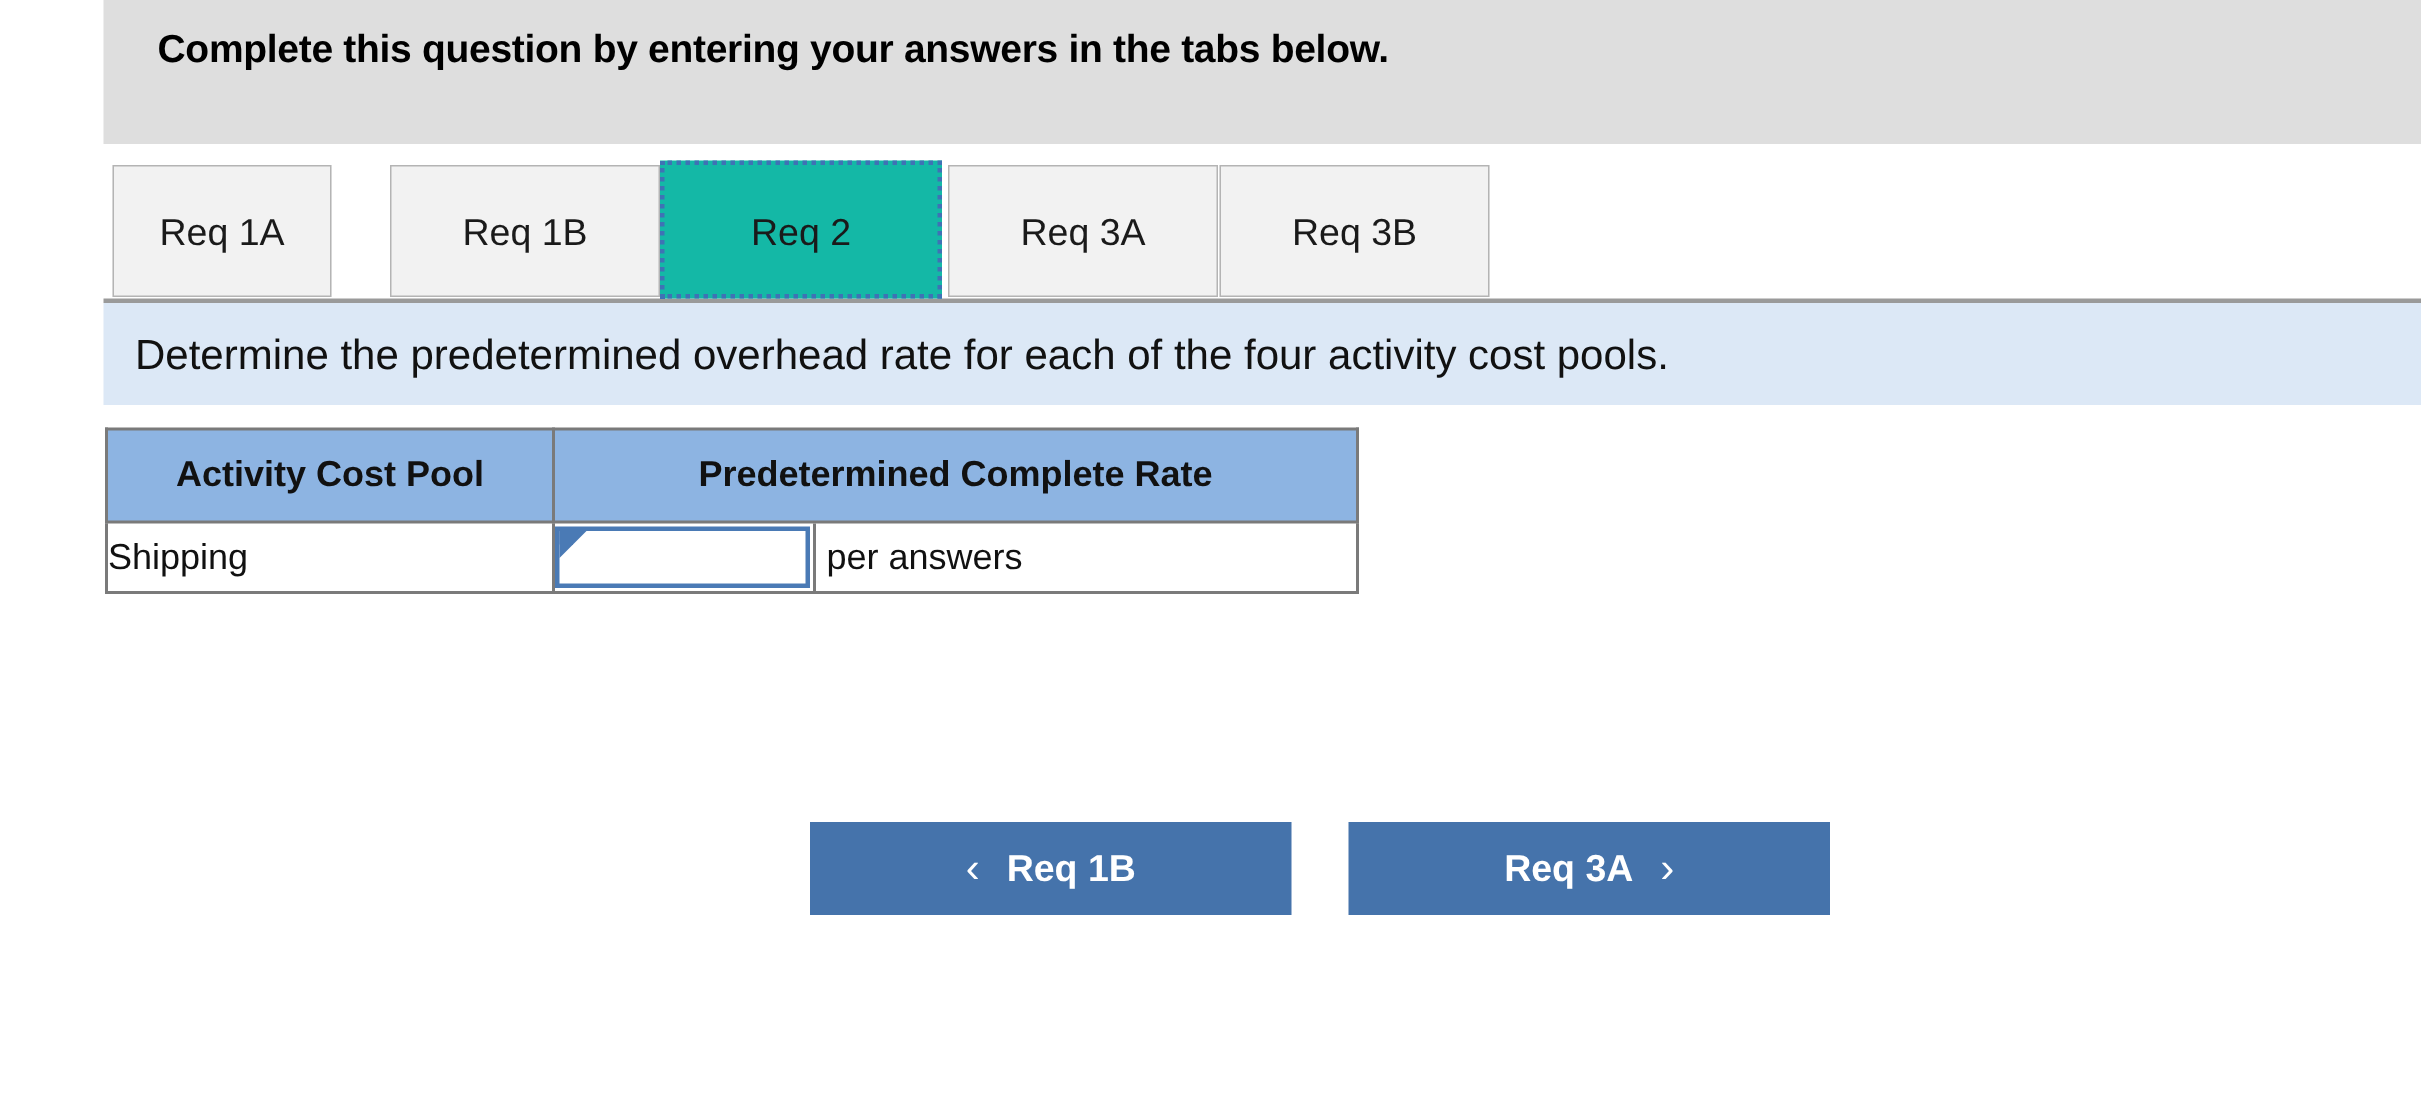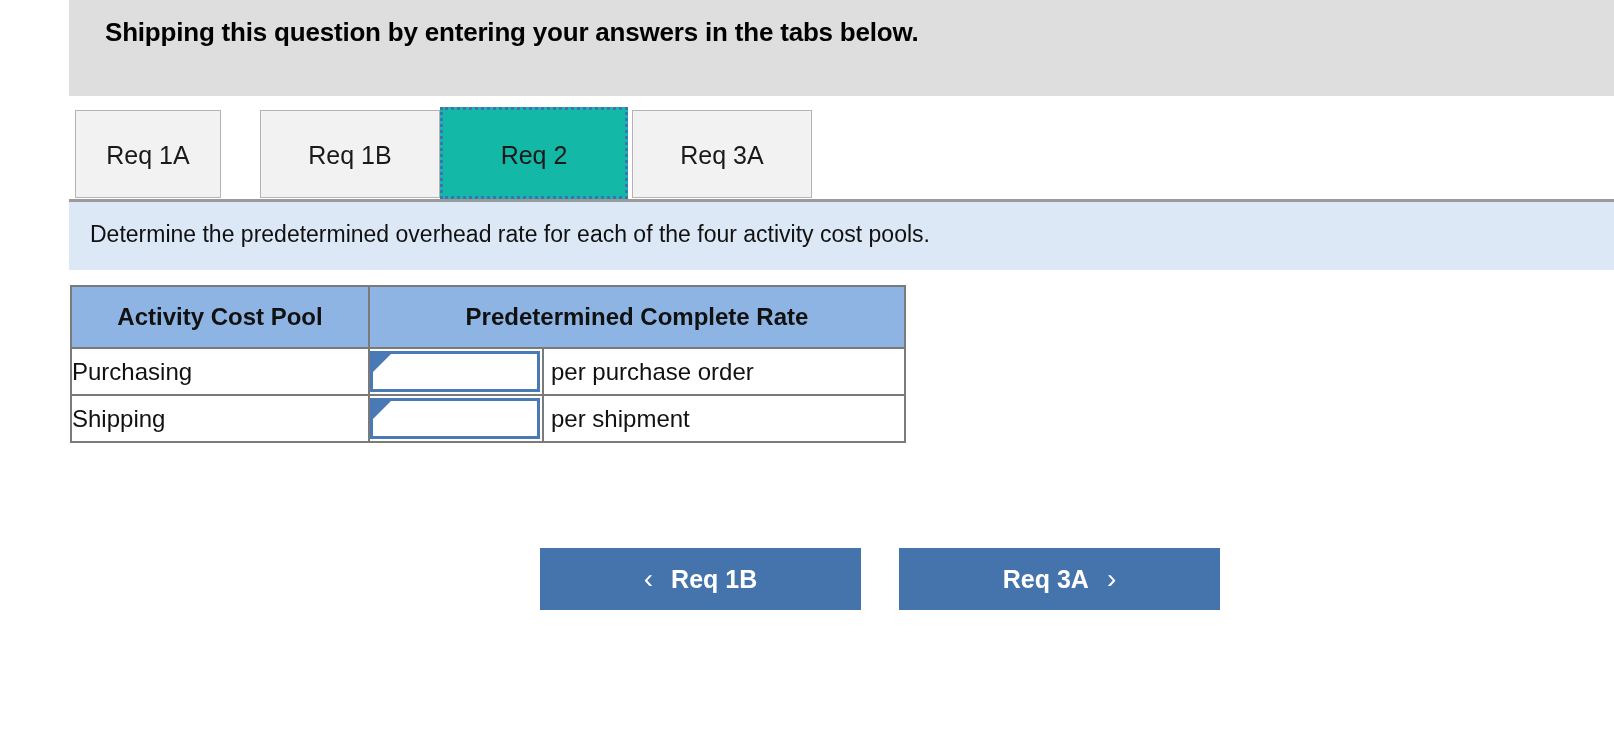--- a/index.html
+++ b/index.html
@@ -100,21 +100,21 @@
     left: 69px;
     top: 202px;
     width: 1545px;
     height: 68px;
     background: #dce8f6;
   }
   .instruction-text {
     position: absolute;
     left: 21px;
     top: 19px;
-    font-size: 23px;
+    font-size: 28px;
     color: #111111;
     white-space: nowrap;
   }
 
   
   .rate-table {
     position: absolute;
     left: 70px;
     top: 285px;
     border-collapse: collapse;
@@ -228,70 +228,62 @@
     line-height: 1;
     color: #ffffff;
   }
 </style>
 </head>
 <body>
 
 <div class="page">
 
   <div class="header-banner">
-    <div class="header-banner-text">Shipping this question by entering your answers in the tabs below.</div>
+    <div class="header-banner-text">Complete this question by entering your answers in the tabs below.</div>
   </div>
 
   <div class="tab-strip">
     <div class="tab" id="tab0" style="left: 6px; width: 146px;">
       <span class="tab-label">Req 1A</span>
     </div>
     <div class="tab" id="tab1" style="left: 191px; width: 180px;">
       <span class="tab-label">Req 1B</span>
     </div>
     <div class="tab active" id="tab2" style="left: 371px; width: 188px;">
       <span class="tab-label">Req 2</span>
     </div>
     <div class="tab" id="tab3" style="left: 563px; width: 180px;">
       <span class="tab-label">Req 3A</span>
+    </div>
+    <div class="tab" id="tab4" style="left: 744px; width: 180px;">
+      <span class="tab-label">Req 3B</span>
     </div>
   </div>
   <div class="tab-underline"></div>
 
   <div class="instruction-bar">
     <div class="instruction-text">Determine the predetermined overhead rate for each of the four activity cost pools.</div>
   </div>
 
   <table class="rate-table">
     <thead>
       <tr>
         <th class="col-pool">Activity Cost Pool</th>
         <th class="col-rate">Predetermined Complete Rate</th>
       </tr>
     </thead>
     <tbody>
       <tr>
-        <td class="cell-pool">Purchasing</td>
-        <td class="cell-rate">
-          <div class="rate-cell-inner">
-            <div class="answer-input">
-              <span class="corner-marker"></span>
-            </div>
-            <div class="unit-label">per purchase order</div>
-          </div>
-        </td>
-      </tr>
-      <tr>
         <td class="cell-pool">Shipping</td>
         <td class="cell-rate">
           <div class="rate-cell-inner">
             <div class="answer-input">
               <span class="corner-marker"></span>
             </div>
-            <div class="unit-label">per shipment</div>
+            <div class="unit-label">per answers</div>
           </div>
         </td>
       </tr>
     </tbody>
   </table>
 
   <div class="nav-buttons">
     <button class="nav-button prev">
       <span class="chevron">‹</span>
       <span>Req 1B</span>

